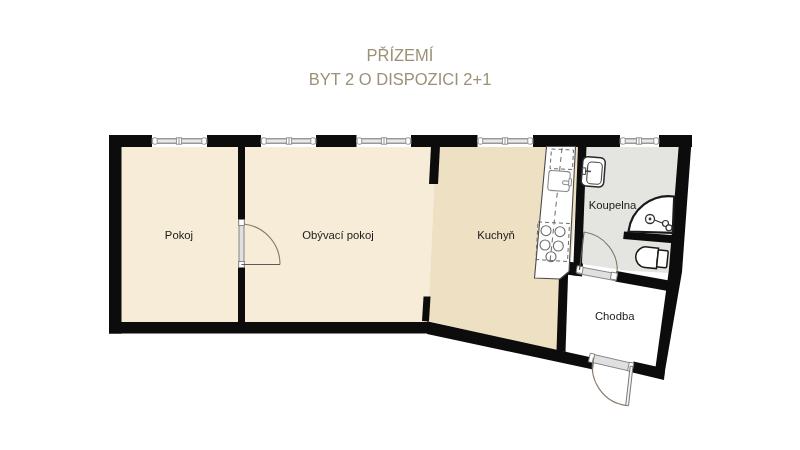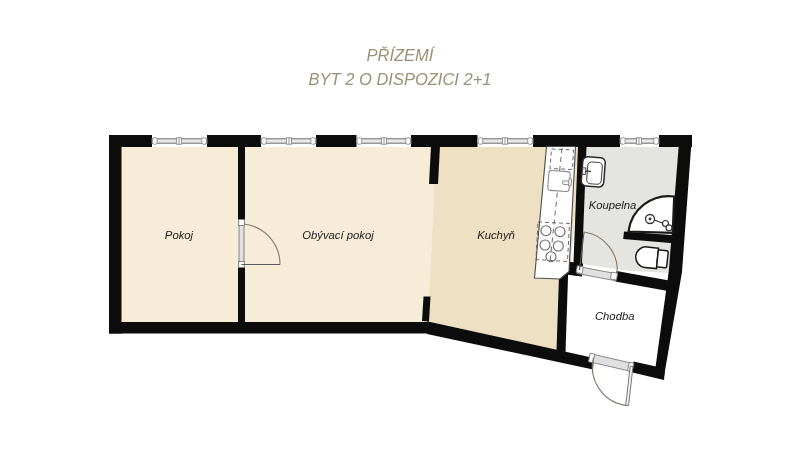--- a/index.html
+++ b/index.html
@@ -1,16 +1,16 @@
 <!DOCTYPE html>
 <html><head>
 <meta charset="utf-8">
 <style>
   html,body{margin:0;padding:0;background:#ffffff;}
-  .page{width:800px;height:450px;position:relative;font-family:"Liberation Sans", sans-serif;font-style:italic;}
+  .page{width:800px;height:450px;position:relative;font-family:"Liberation Sans", sans-serif;}
   svg{position:absolute;top:0;left:0;}
 </style>
 </head>
 <body>
 <div class="page">
 <svg width="800" height="450" viewBox="0 0 800 450">
 
   <text x="400" y="61" text-anchor="middle" font-size="16.5" fill="#9b9176">PŘÍZEMÍ</text>
 
   <text x="400" y="85" text-anchor="middle" font-size="16.5" fill="#9b9176">BYT 2 O DISPOZICI 2+1</text>

